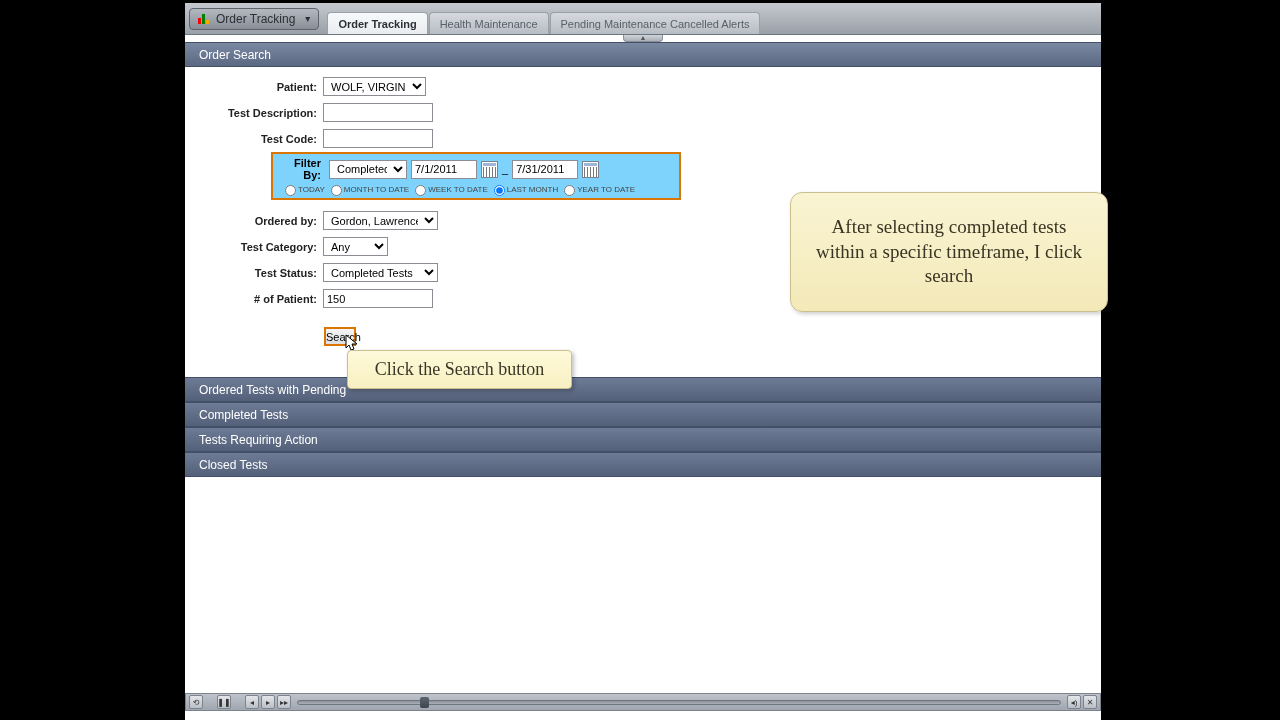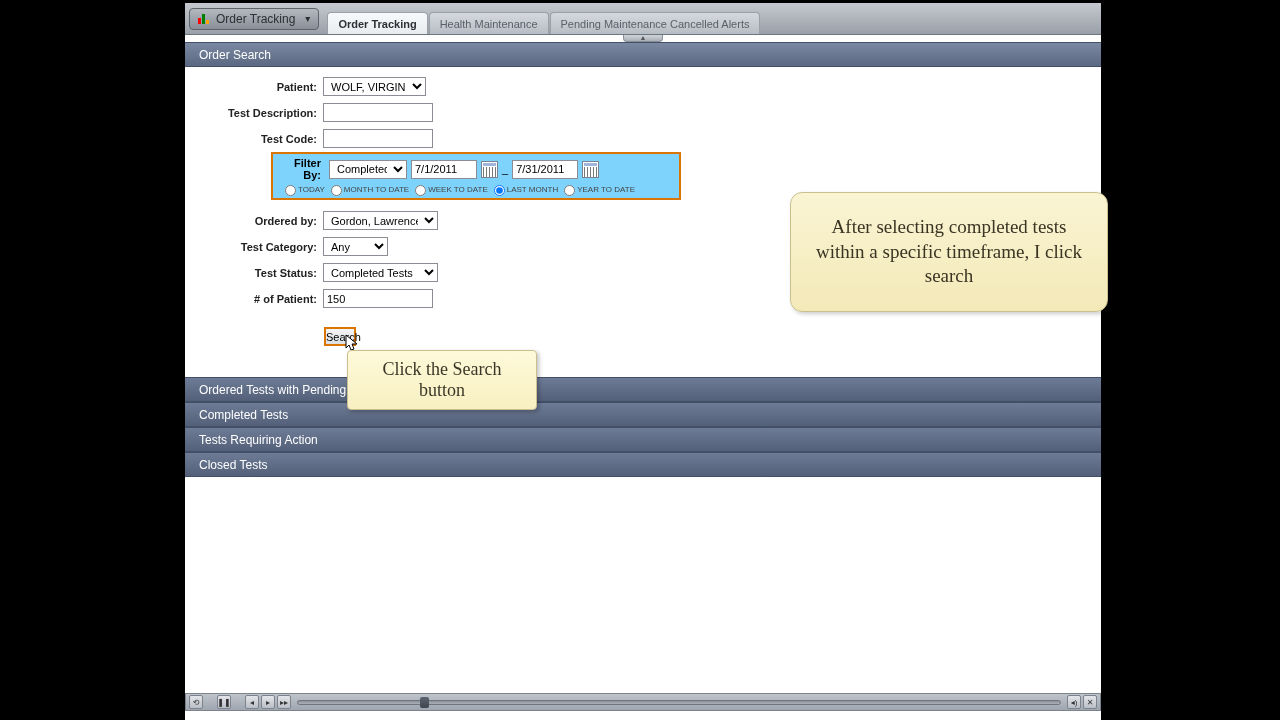--- a/index.html
+++ b/index.html
@@ -187,21 +187,21 @@
     left: 160px;
     top: 267px;
     width: 14px;
     height: 18px;
     pointer-events: none;
   }
   .tooltip {
     position: absolute;
     left: 162px;
     top: 283px;
-    width: 190px;
+    width: 225px;
     padding: 8px 12px;
     background: linear-gradient(#fef9d9, #f8f0c2);
     border: 1px solid #c9bf8f;
     border-radius: 4px;
     font-size: 18px;
     color: #3a3728;
     text-align: center;
     font-family: Georgia, serif;
     box-shadow: 2px 2px 4px rgba(0,0,0,.25);
   }

